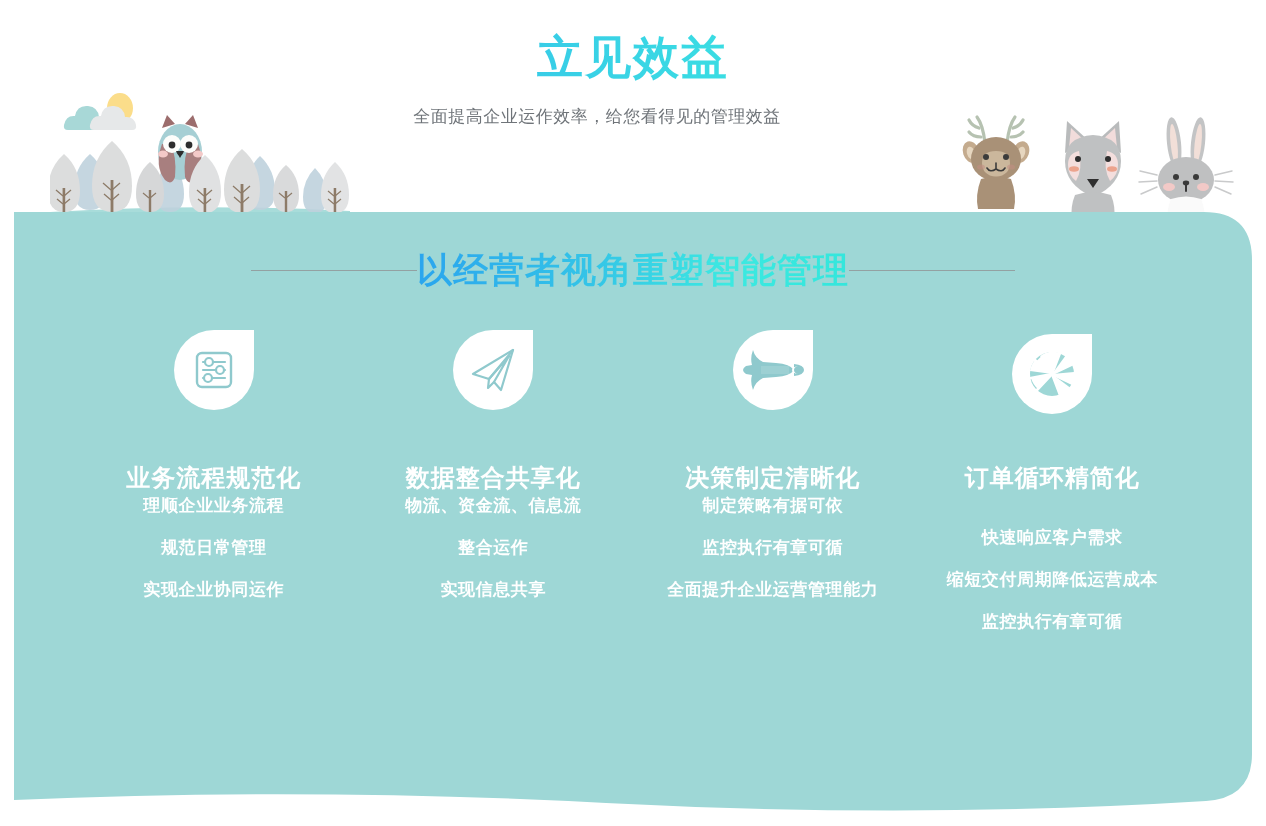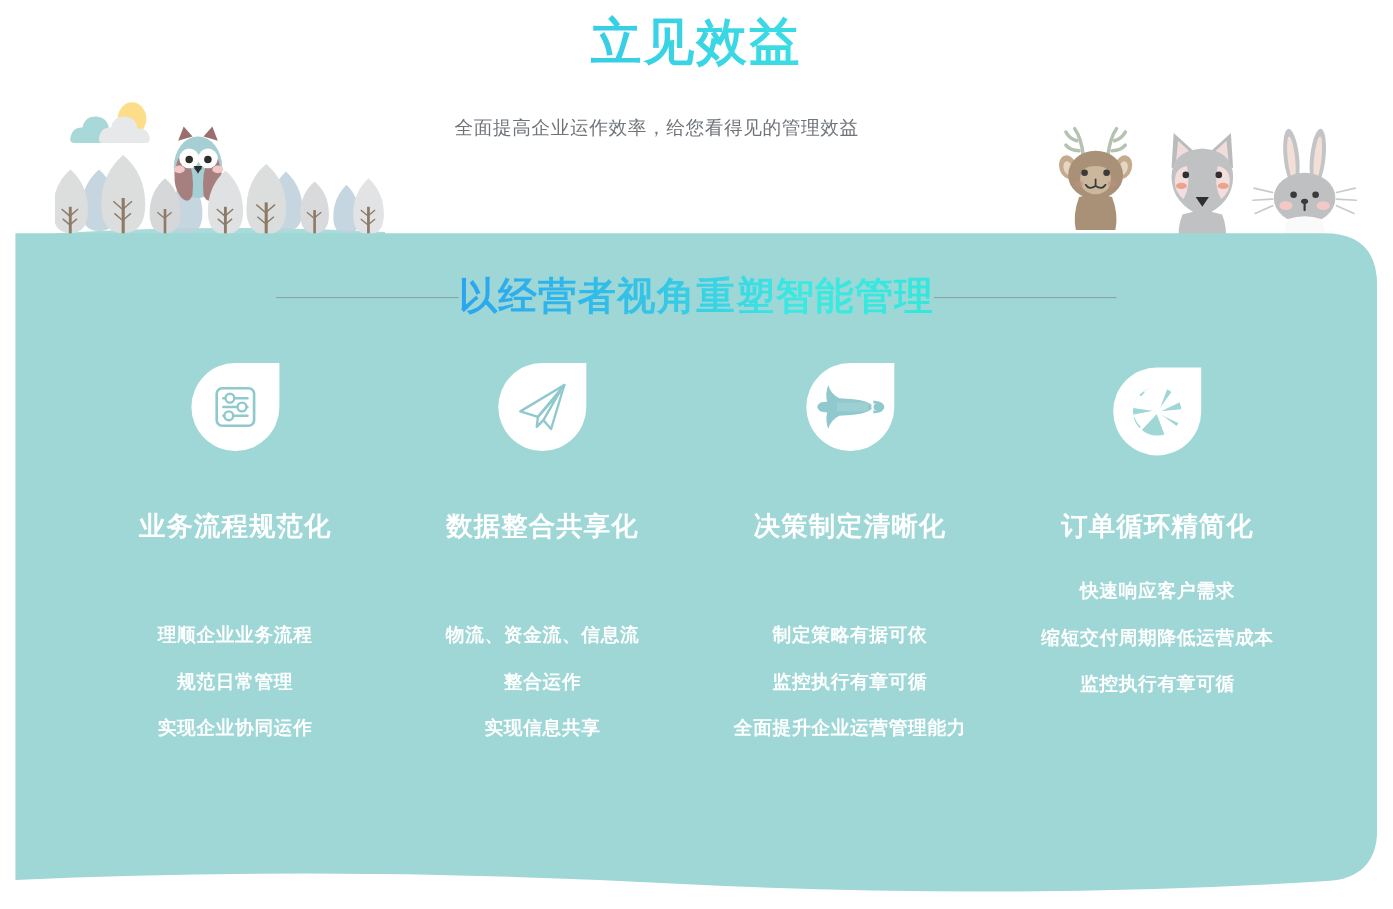--- a/index.html
+++ b/index.html
@@ -10,21 +10,21 @@
   body {
     width: 1266px; height: 826px;
     position: relative;
     overflow: hidden;
     font-family: "Liberation Sans", "DejaVu Sans", sans-serif;
   }
 
   
   .page-title {
     position: absolute;
-    top: 7px; left: 0; width: 1266px;
+    top: 26px; left: 0; width: 1266px;
     text-align: center;
     font-size: 46px;
     font-weight: bold;
     letter-spacing: 2px;
     background: linear-gradient(90deg, #2fa9ef 0%, #37c8e8 38%, #3ce8e0 68%, #35e7dd 100%);
     -webkit-background-clip: text;
     background-clip: text;
     color: transparent;
     -webkit-text-fill-color: transparent;
     line-height: 62px;
@@ -101,21 +101,20 @@
   .feature-icon svg { display: block; width: 84px; height: 84px; }
   .feature-title {
     margin-top: 50px;
     font-size: 24px;
     font-weight: bold;
     color: #ffffff;
     letter-spacing: 1px;
     white-space: nowrap;
   }
   .feature-lines {
-    margin-top: 72px;
     display: flex;
     flex-direction: column;
     align-items: center;
     gap: 19px;
   }
   .feature-line {
     font-size: 17px;
     font-weight: bold;
     color: #ffffff;
     letter-spacing: .6px;

